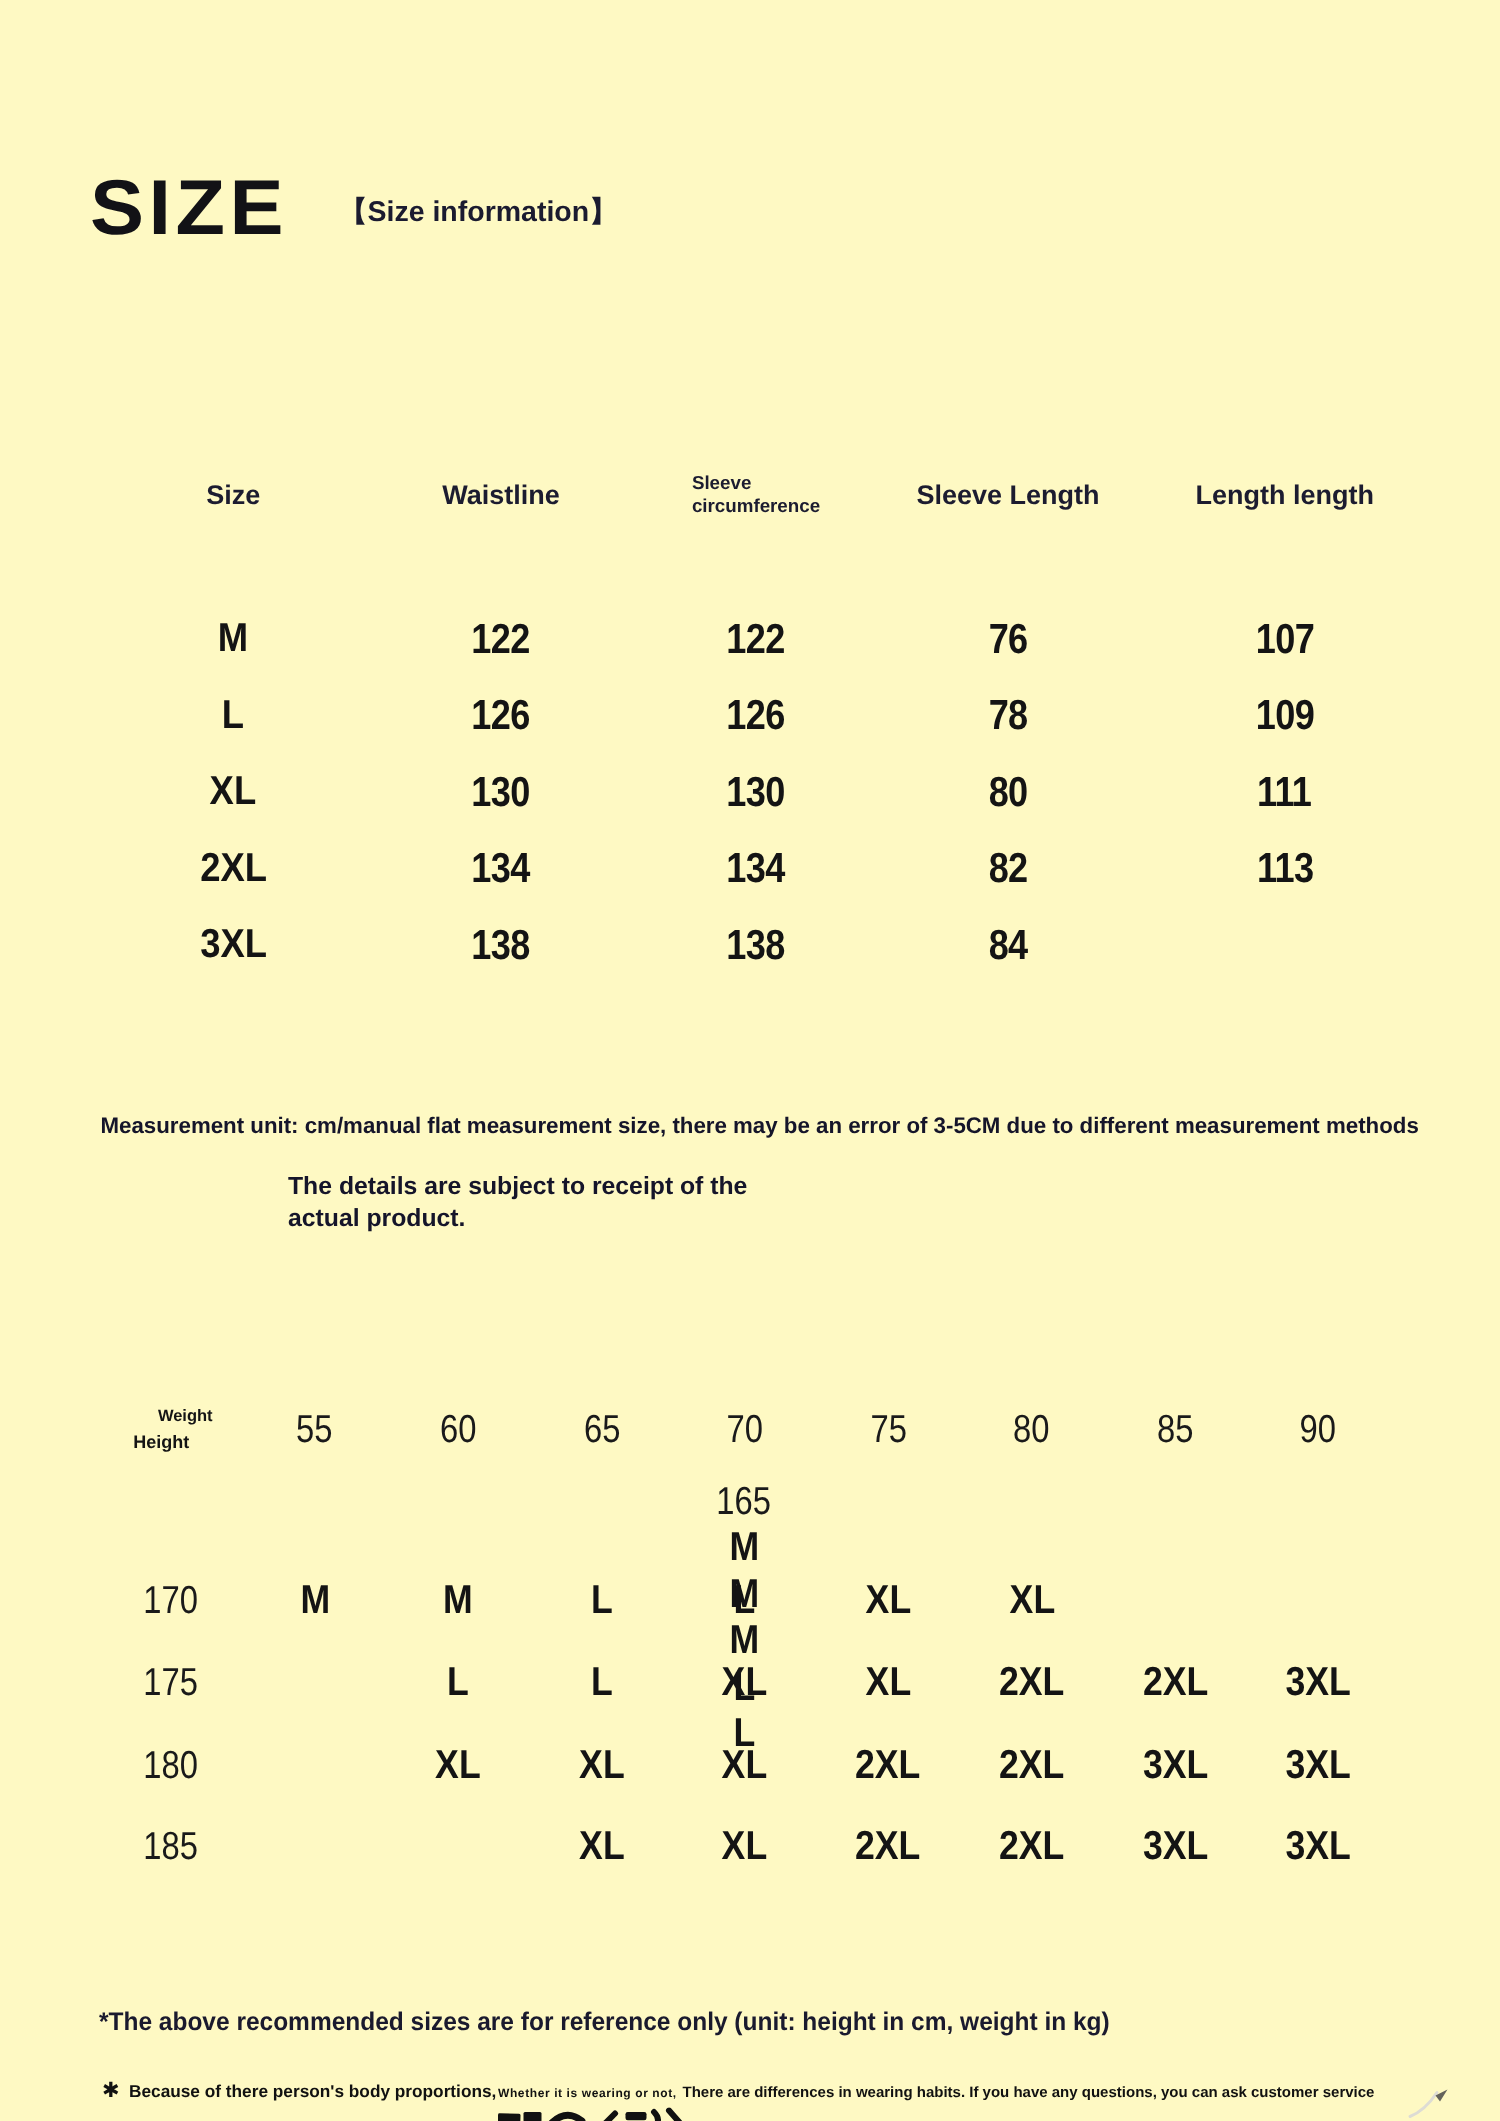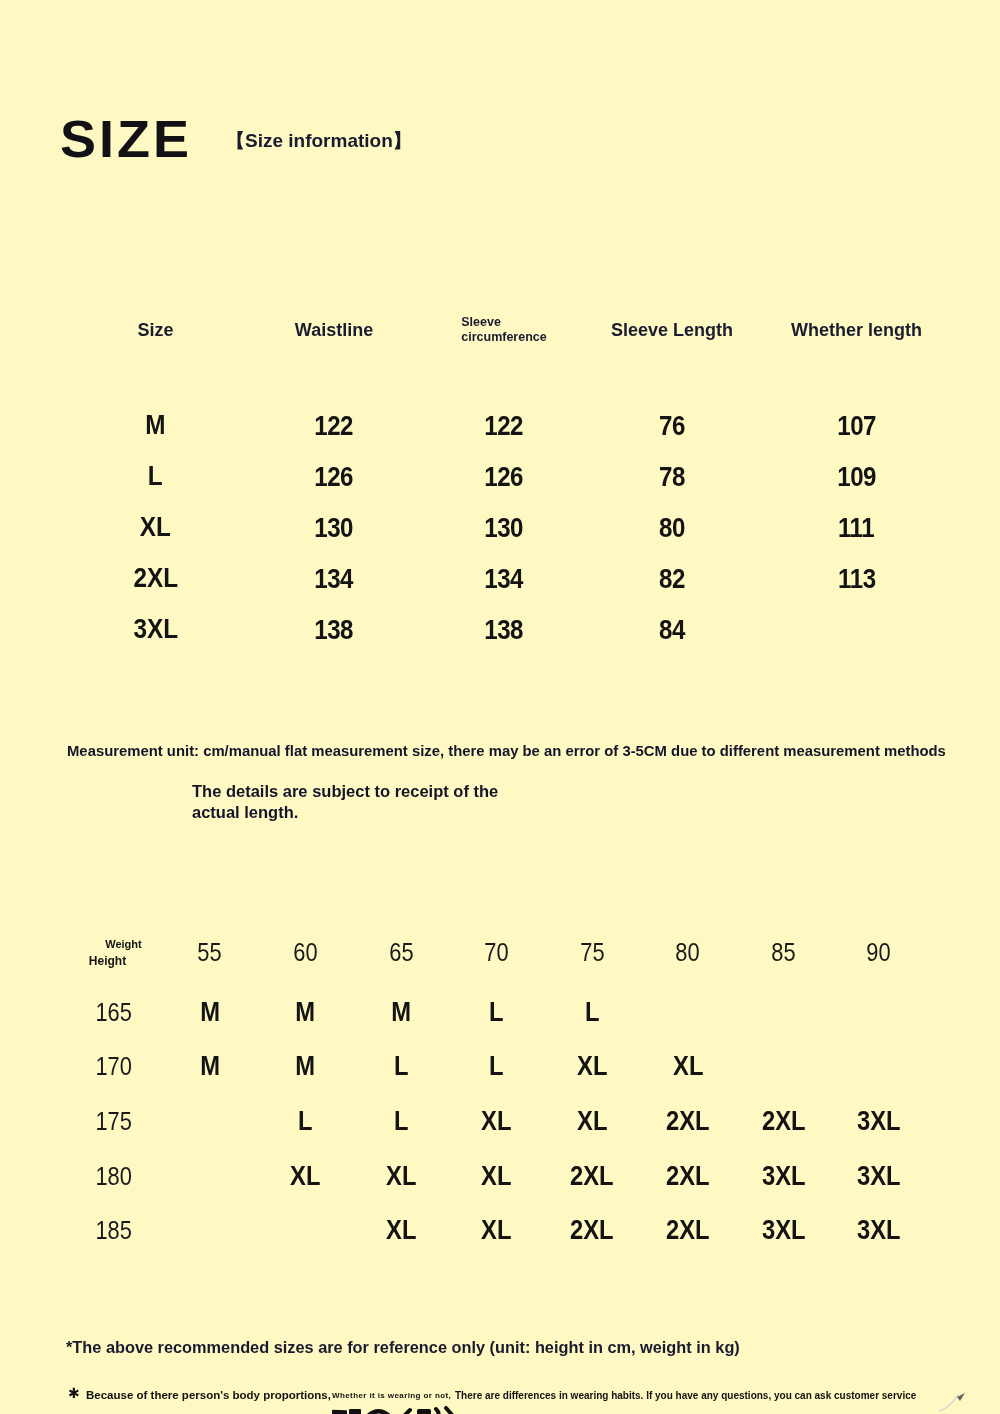--- a/index.html
+++ b/index.html
@@ -46,21 +46,21 @@
   }
   .note2 {
     position:absolute; left:192px; top:781px; width:352px;
     font-size:16.5px; font-weight:bold; color:#15152a; line-height:1.25;
   }
 
   
   .t2 { position:absolute; left:65px; top:925px; width:862px; }
   .t2 .hrow { display:flex; height:55px; align-items:center; }
   .t2 .drow { display:flex; height:54.6px; align-items:center; }
-  .t2 .drow.first { margin-top:5px; }
+  .t2 .drow.first { margin-top:5px;flex-direction:column; }
   .t2 .cell { display:flex; justify-content:center; align-items:center; }
   .c0{width:97px}
   .cw{width:95.6px}
   .corner { flex-direction:column; justify-content:center; }
   .corner .wlabel { font-size:11px; font-weight:bold; color:#141414; transform:translateX(10px); }
   .corner .hlabel { font-size:12px; font-weight:bold; color:#141414; transform:translateX(-6px); margin-top:4px; }
   .wnum {
     display:inline-block; font-size:26px; font-weight:500; color:#1a1a1a;
     transform:scaleX(0.84); white-space:nowrap;
   }
@@ -114,21 +114,21 @@
       <div class="cell c3">
         <div class="th-small">
           <div>Sleeve</div>
           <div>circumference</div>
         </div>
       </div>
       <div class="cell c4">
           <span class="th">Sleeve Length</span>
         </div>
       <div class="cell c5">
-          <span class="th">Whether length</span>
+          <span class="th">Length length</span>
         </div>
     </div>
 
     <div class="drow first">
       <div class="cell c1">
           <span class="sz">M</span>
         </div>
       <div class="cell c2">
           <span class="num">122</span>
         </div>
@@ -203,21 +203,21 @@
       <div class="cell c3">
           <span class="num">138</span>
         </div>
       <div class="cell c4">
           <span class="num">84</span>
         </div>
     </div>
   </div>
 
   <div class="note1">Measurement unit: cm/manual flat measurement size, there may be an error of 3-5CM due to different measurement methods</div>
-  <div class="note2">The details are subject to receipt of the actual length.</div>
+  <div class="note2">The details are subject to receipt of the actual product.</div>
 
   <div class="t2">
     <div class="hrow">
       <div class="cell c0 corner">
         <span class="wlabel">Weight</span>
         <span class="hlabel">Height</span>
       </div>
       <div class="cell cw">
           <span class="wnum">55</span>
         </div>

